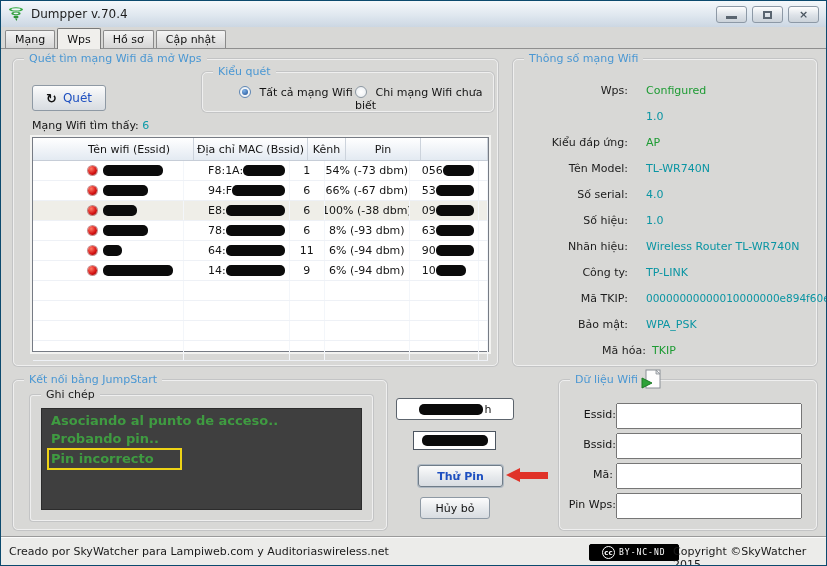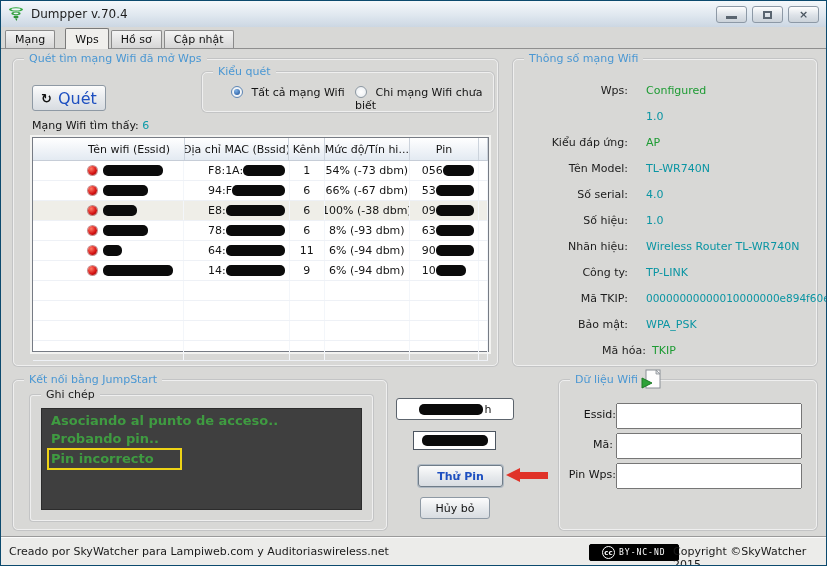--- a/index.html
+++ b/index.html
@@ -16,21 +16,21 @@
     background:linear-gradient(#fefefe,#dde2e8 55%,#ccd3da);display:flex;align-items:center;
     justify-content:center;font-size:11px;line-height:1;color:#4a5560;font-weight:bold;}
   .glyph-min{width:11px;height:3px;background:#5a6570;margin-top:6px;}
   .glyph-max{width:9px;height:8px;box-sizing:border-box;border:2px solid #5a6570;}
   
   .tabbar{position:absolute;top:26px;left:0;right:0;height:21px;display:flex;align-items:flex-end;
     padding-left:4px;border-bottom:1px solid #8f8f8f;background:#d8d8d6;}
   .tab{height:18px;box-sizing:border-box;padding:0 9px;margin-right:2px;display:flex;align-items:center;
     background:linear-gradient(#f4f4f4,#d6d6d6);border:1px solid #8a8a8a;border-bottom:none;
     border-radius:2px 2px 0 0;color:#111;}
-  .tab.active{height:21px;background:#f0efec;margin-bottom:-1px;border-color:#7a7a7a;z-index:3;margin-left:8px;}
+  .tab.active{height:21px;background:#f0efec;margin-bottom:-1px;border-color:#7a7a7a;z-index:3;}
   
   .groupbox{position:absolute;box-sizing:border-box;border:1px solid #efefef;border-radius:5px;
     box-shadow:0 0 0 1px rgba(170,174,178,.45);}
   .gb-title{position:absolute;top:-8px;left:10px;background:#d8d8d6;padding:0 5px;color:#4a97d3;}
   .gb-title.dark{color:#1c1c1c;}
   
   .btn{box-sizing:border-box;border:1px solid #8e99a4;border-radius:3px;
     background:linear-gradient(#fcfcfc,#e6e9ec 55%,#d8dce1);display:flex;align-items:center;
     justify-content:center;color:#111;cursor:default;}
   .input{box-sizing:border-box;background:#fff;border:1px solid #828a94;}
@@ -134,46 +134,45 @@
     <div class="tab">
         <span>Cập nhật</span>
       </div>
   </div>
 
   <div class="groupbox" style="left:12px;top:58px;width:485px;height:307px;">
     <span class="gb-title">Quét tìm mạng Wifi đã mở Wps</span>
 
     <div class="btn" style="position:absolute;left:18px;top:25px;width:74px;height:26px;gap:6px;">
       <span style="font-weight:bold;font-size:13px;color:#111;">↻</span>
-      <span style="color:#1d4fc0;font-size:16px;">Quét</span>
+      <span style="color:#1d4fc0;font-size:12px;">Quét</span>
     </div>
 
     <div class="groupbox" style="left:188px;top:12px;width:292px;height:40px;">
       <span class="gb-title">Kiểu quét</span>
-      <span style="position:absolute;left:28px;top:13px;">
+      <span style="position:absolute;left:36px;top:13px;">
         <span class="radio sel"></span>
         <span style="margin-left:5px;">Tất cả mạng Wifi</span>
       </span>
       <span style="position:absolute;left:152px;top:13px;">
         <span class="radio"></span>
         <span style="margin-left:5px;">Chi mạng Wifi chưa biết</span>
       </span>
     </div>
 
     <div style="position:absolute;left:18px;top:59px;">
       <span>Mạng Wifi tìm thấy:</span>
       <span class="count">6</span>
     </div>
 
     <div class="table" style="left:18px;top:77px;width:457px;height:215px;">
       <div class="thead">
         <div class="th c-essid">Tên wifi (Essid)</div>
         <div class="th c-mac">Địa chỉ MAC (Bssid)</div>
         <div class="th c-ch">Kênh</div>
-        <div class="th c-sig">Mức độ/Tín hi...</div>
         <div class="th c-pin">Pin</div>
         <div class="th c-x"></div>
       </div>
 
       <div class="trow">
         <div class="td c-essid">
             <span class="led"></span>
             <span class="redact" style="width:60px;"></span>
           </div>
         <div class="td c-mac">
@@ -403,20 +402,24 @@
       <rect x="6" y="1" width="14" height="18" fill="#fdfdfd" stroke="#8a8f96"></rect>
       <path d="M16 1 L20 5 L16 5 Z" fill="#d7dade" stroke="#8a8f96" stroke-width="0.8"></path>
       <path d="M2 9 L12 14 L2 19 Z" fill="#2ea239" stroke="#1c7a26"></path>
     </svg>
     <div style="position:absolute;left:0;right:0;top:22px;">
       <div class="field-row">
         <span class="field-label">Essid:</span>
         <input class="field-input" value="" style="">
       </div>
       <div class="field-row">
+        <span class="field-label">Bssid:</span>
+        <input class="field-input" value="" style="">
+      </div>
+      <div class="field-row">
         <span class="field-label" style="right:203px;">Mã:</span>
         <input class="field-input" value="" style="">
       </div>
       <div class="field-row">
         <span class="field-label">Pin Wps:</span>
         <input class="field-input" value="" style="">
       </div>
     </div>
   </div>
 

